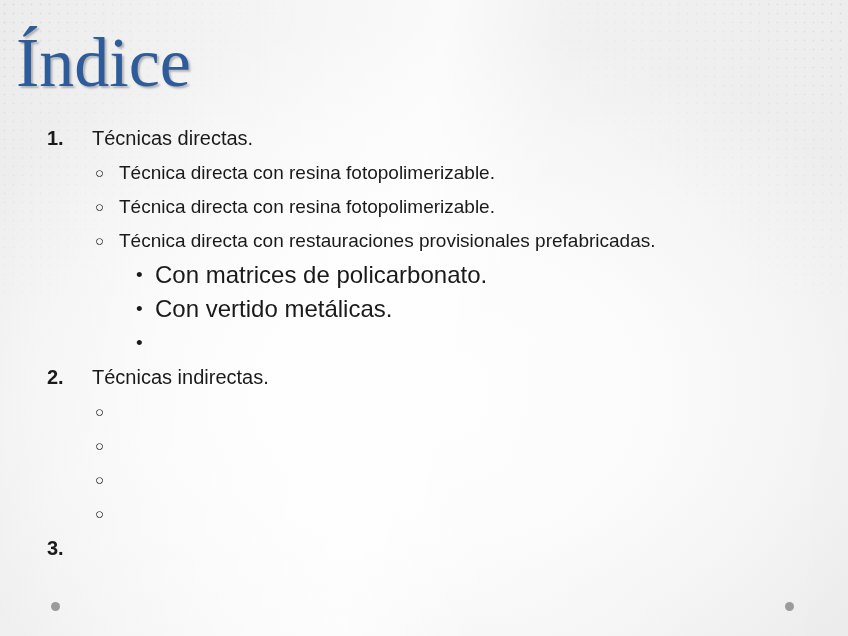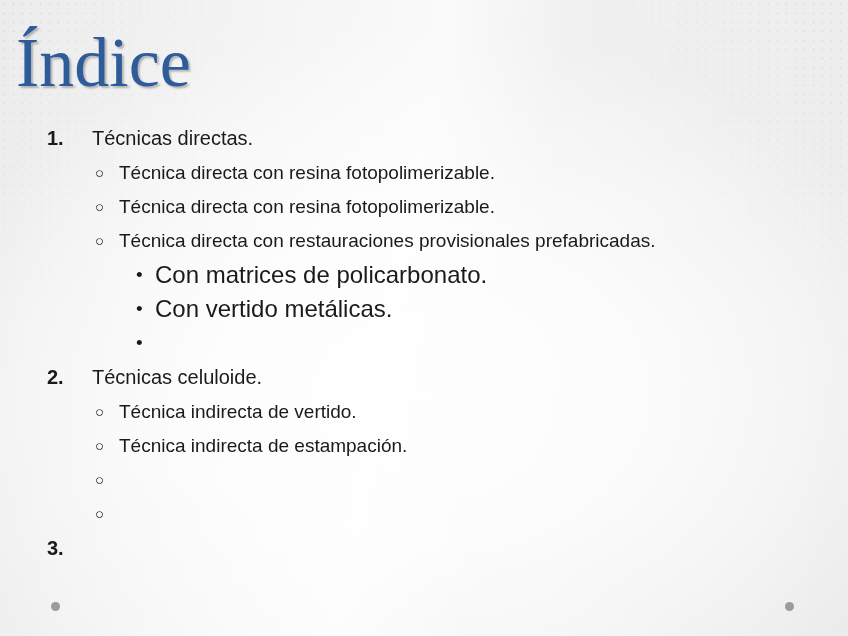--- a/index.html
+++ b/index.html
@@ -171,29 +171,27 @@
       </div>
       <div class="li lvl3">
         <span class="marker">•</span>
         <span class="li-text">Con vertido metálicas.</span>
       </div>
       <div class="li lvl3">
         <span class="marker">•</span>
       </div>
       <div class="li lvl1">
         <span class="marker">2.</span>
-        <span class="li-text">Técnicas celuloide.</span>
-      </div>
-      <div class="li lvl2">
-        <span class="marker">○</span>
-        <span class="li-text">Técnica indirecta de vertido.</span>
-      </div>
-      <div class="li lvl2">
-        <span class="marker">○</span>
-        <span class="li-text">Técnica indirecta de estampación.</span>
+        <span class="li-text">Técnicas indirectas.</span>
+      </div>
+      <div class="li lvl2">
+        <span class="marker">○</span>
+      </div>
+      <div class="li lvl2">
+        <span class="marker">○</span>
       </div>
       <div class="li lvl2">
         <span class="marker">○</span>
       </div>
       <div class="li lvl2">
         <span class="marker">○</span>
       </div>
       <div class="li lvl1">
         <span class="marker">3.</span>
       </div>

